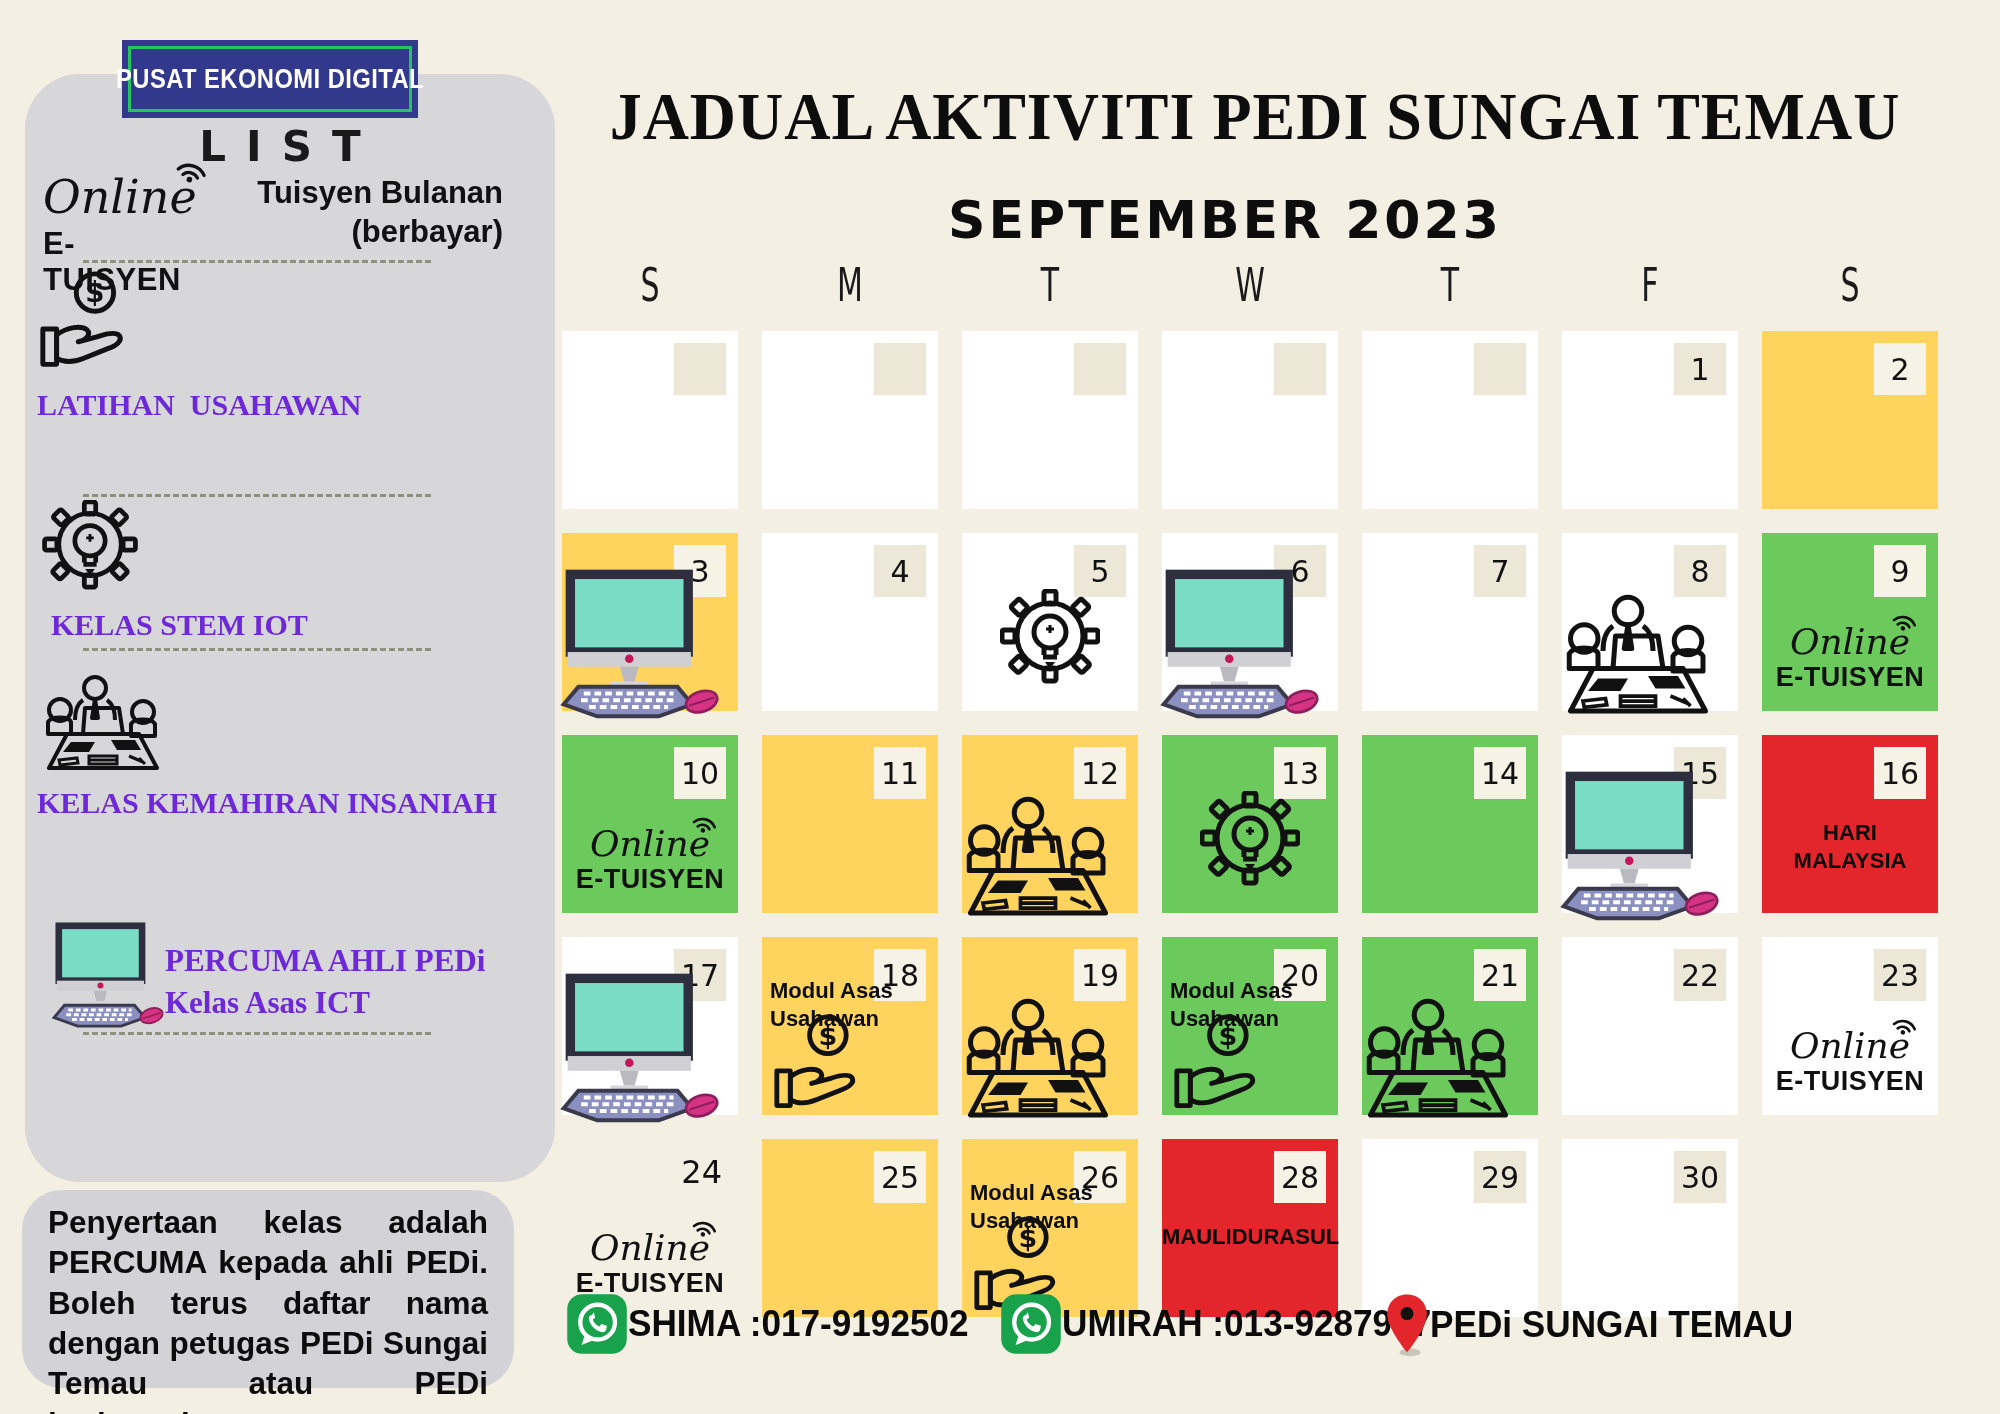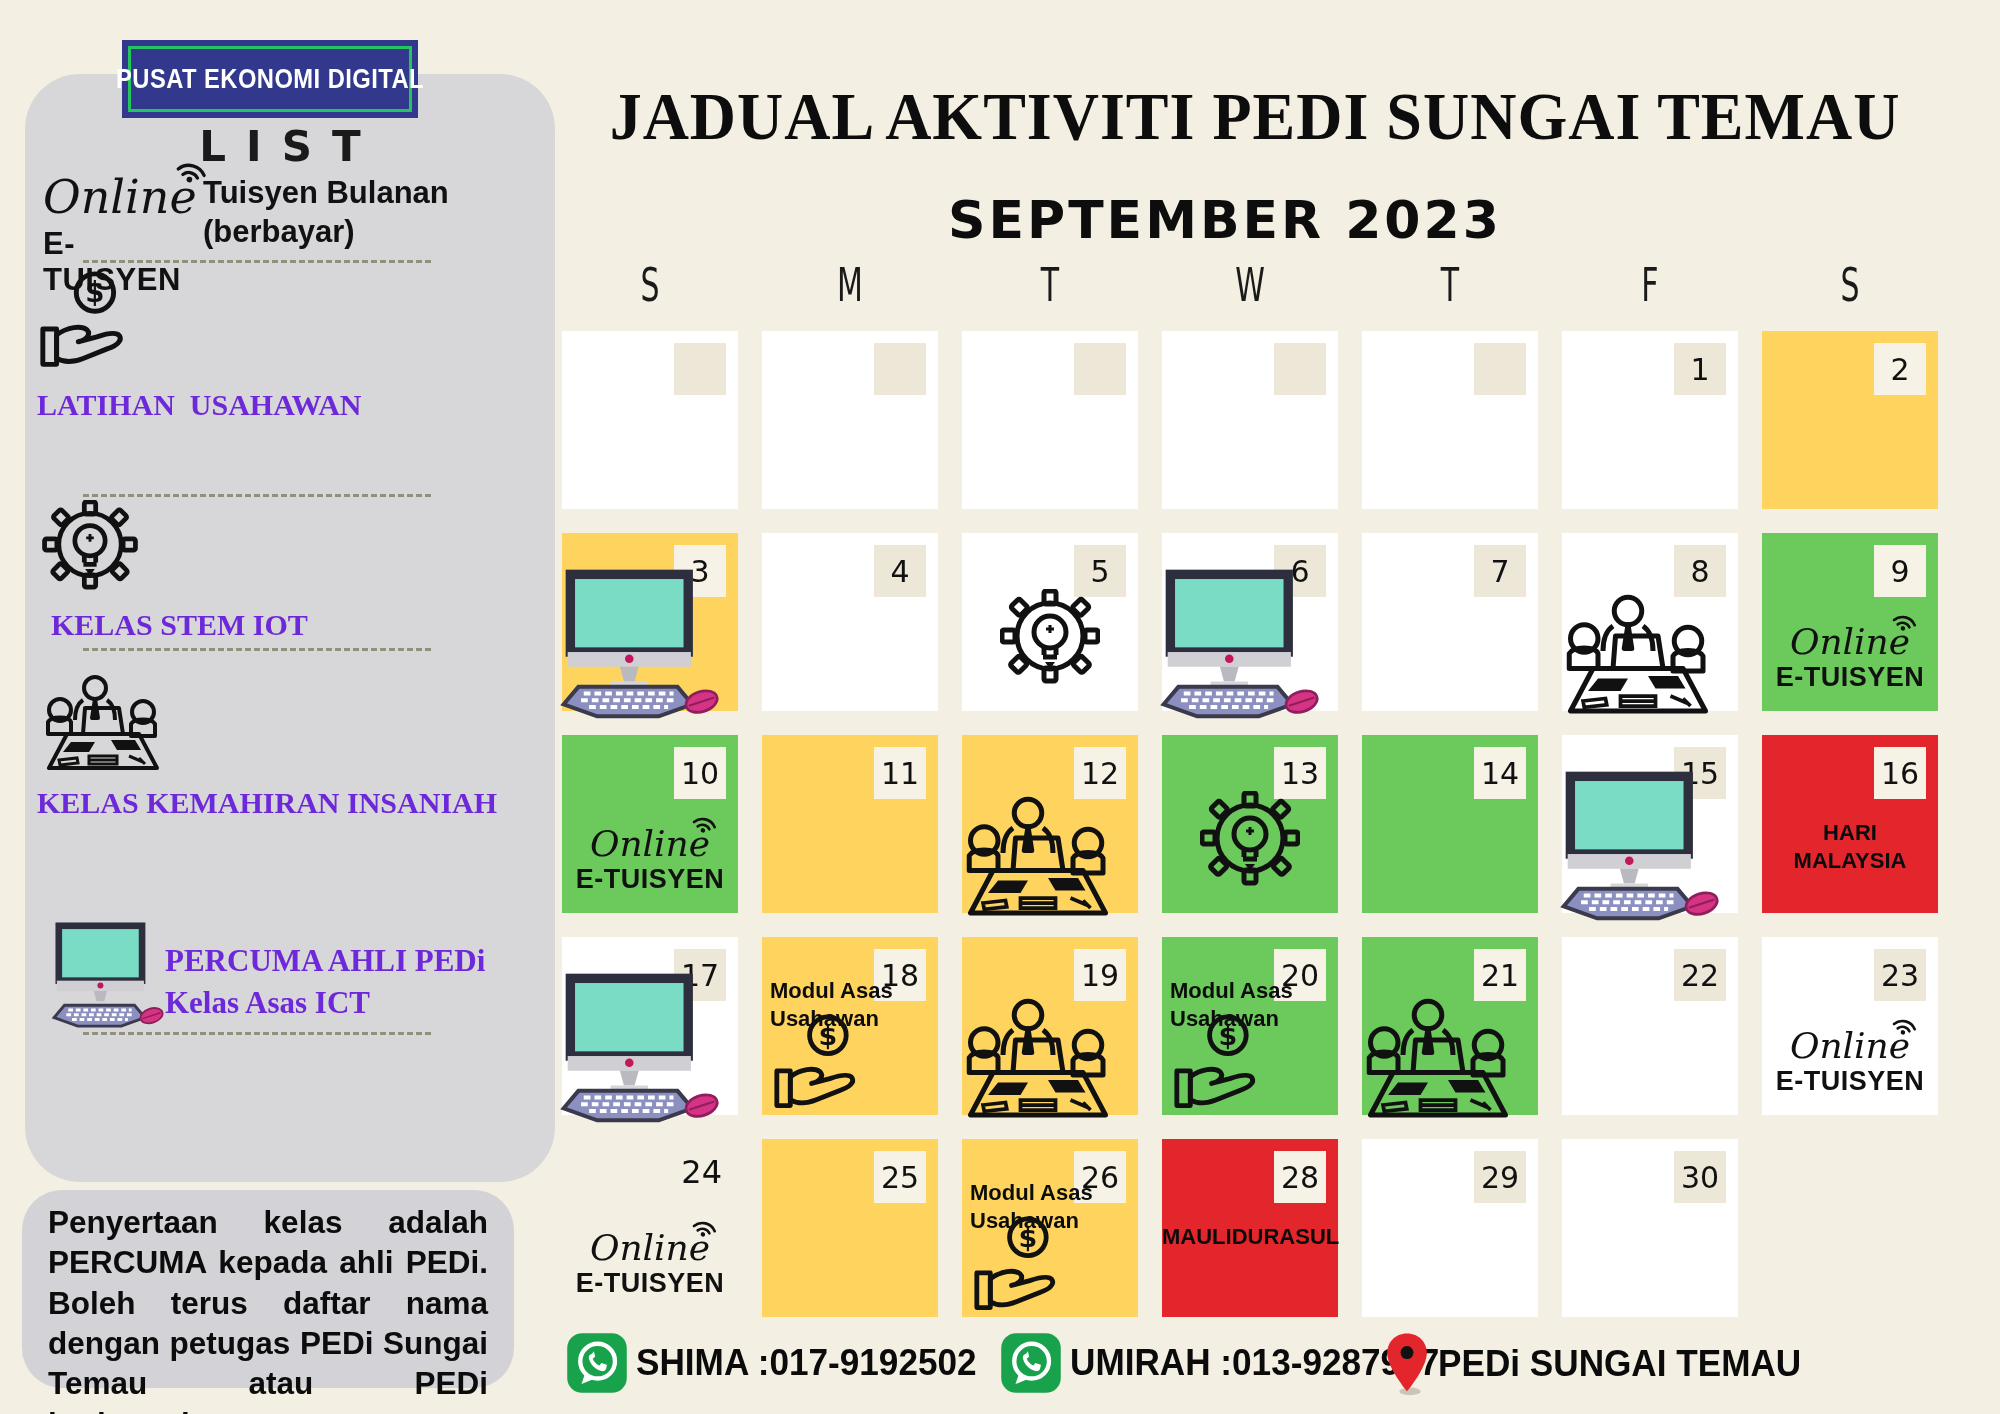--- a/index.html
+++ b/index.html
@@ -37,21 +37,21 @@
     font-family:"DejaVu Serif", serif; font-style:italic; font-weight:normal;
     position:relative; display:inline-block;
   }
   .etui-script .wifi{ position:absolute; }
   .etui-bold{ font-weight:bold; font-family:"Liberation Sans",sans-serif; letter-spacing:.5px; }
   .side-etui{ position:absolute; left:18px; top:96px; width:160px; }
   .side-etui .etui-script{ font-size:46px; }
   .side-etui .wifi{ width:38px; height:30px; top:-16px; right:-14px; transform:rotate(14deg); }
   .side-etui .etui-bold{ font-size:31px; margin-top:2px; }
   .side-item1-text{
-    position:absolute; left:178px; top:100px; width:300px; text-align:left;
+    position:absolute; left:178px; top:100px; width:300px; text-align:right;
     font-weight:bold; font-size:31px; line-height:1.25;
   }
   .divider{
     position:absolute; left:58px; width:348px; border-top:3px dashed #90907e;
   }
   .d1{top:186px} .d2{top:420px} .d3{top:574px} .d4{top:958px}
   .si{position:absolute}
   .si-money{left:6px; top:194px; width:122px; height:118px}
   .si-stem{left:16px; top:426px; width:98px; height:106px}
   .si-people{left:18px; top:594px; width:120px; height:112px}
@@ -127,21 +127,21 @@
   .ci-computer{left:-4px; bottom:-8px; width:164px; height:150px}
   .ci-stem{left:50%; transform:translateX(-50%); bottom:10px; width:100px; height:112px}
   .ci-people{left:0px; bottom:-10px; width:152px; height:130px}
   .ci-usahawan{left:10px; bottom:-14px; width:106px; height:120px}
   .etuisyen{position:absolute; left:0; right:0; bottom:18px; text-align:center; color:#111}
   .etuisyen .etui-script{font-size:36px}
   .etuisyen .wifi{width:30px; height:24px; top:-13px; right:-10px; transform:rotate(14deg)}
   .etuisyen .etui-bold{font-size:27px; margin-top:0}
 
   
-  .footer-group{position:absolute; top:1332px; display:flex; align-items:center; gap:8px;}
+  .footer-group{position:absolute; top:1293px; display:flex; align-items:center; gap:0;}
   .fg-1{left:566px} .fg-2{left:1000px} .fg-3{left:1384px}
   .contact-text,.location-text{
     font-weight:bold; font-size:37px; color:#0b0b0b; white-space:nowrap;
     transform:scaleX(.95); transform-origin:left center;
   }
   .wa-icon{width:62px; height:62px}
   .pin-icon{width:46px; height:64px}
 </style>
 </head>
 <body>

